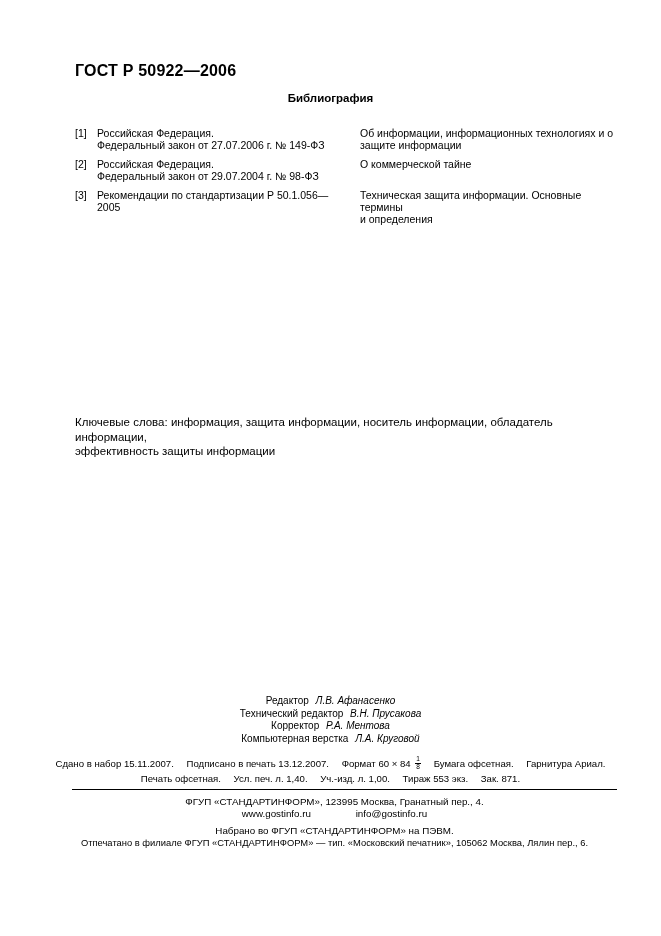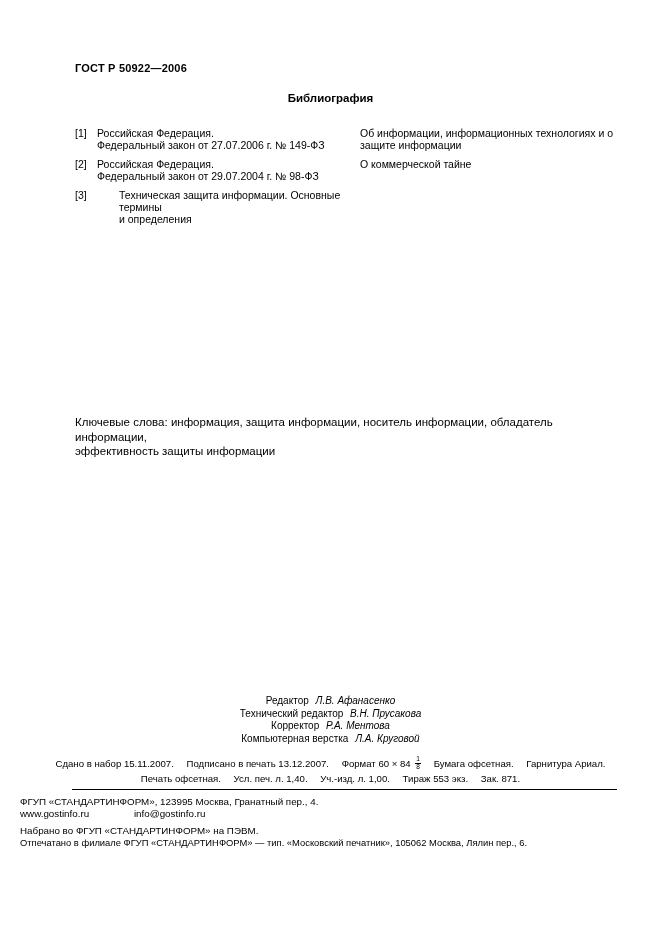--- a/index.html
+++ b/index.html
@@ -8,21 +8,21 @@
     width: 661px; height: 936px;
     position: relative;
     font-family: "Liberation Sans", sans-serif;
     color: #000;
     overflow: hidden;
   }
   .page { position: absolute; inset: 0; background: #fff; }
 
   .doc-number {
     position: absolute; left: 75px; top: 62px;
-    font-size: 11px; font-weight: bold; letter-spacing: 0.2px;
+    font-size: 16px; font-weight: bold; letter-spacing: 0.2px;
   }
   .section-title {
     position: absolute; left: 0; right: 0; top: 92px;
     text-align: center; font-size: 11.5px; font-weight: bold;
   }
 
   .biblio {
     position: absolute; left: 75px; top: 128px; width: 539px;
     font-size: 10.5px; line-height: 11.6px;
   }
@@ -63,22 +63,22 @@
   }
   .frac .num { border-bottom: 1px solid #000; padding: 0 1px; display: block; }
   .frac .den { display: block; }
 
   .rule {
     position: absolute; left: 72px; top: 789px; width: 545px;
     border-top: 1px solid #000;
   }
 
   .publisher {
-    position: absolute; left: 0; right: 0; top: 795px;
-    font-size: 9.8px; line-height: 10.5px;
+    position: absolute; left: 8px; right: 0; top: 795px;
+    text-align: center; font-size: 9.8px; line-height: 10.5px;
   }
   .pub-line { margin-bottom: 0; padding: 0 20px; }
   .pub-line-1 { margin-top: 2px; }
   .pub-line-contacts { margin-top: 1px; }
   .pub-email { margin-left: 42px; }
   .pub-line-3 { margin-top: 7px; }
   .pub-line-4 { margin-top: 1px; font-size: 9.4px; }
 </style>
 </head>
 <body>
@@ -98,20 +98,21 @@
 защите информации</div>
     </div>
     <div class="biblio-entry">
       <div class="biblio-ref">[2]</div>
       <div class="biblio-source">Российская Федерация.
 Федеральный закон от 29.07.2004 г. № 98-ФЗ</div>
       <div class="biblio-desc">О коммерческой тайне</div>
     </div>
     <div class="biblio-entry">
       <div class="biblio-ref">[3]</div>
+      <div class="biblio-source">Рекомендации по стандартизации Р 50.1.056—2005</div>
       <div class="biblio-desc">Техническая защита информации. Основные термины
 и определения</div>
     </div>
   </div>
 
 
   <div class="keywords">Ключевые слова: информация, защита информации, носитель информации, обладатель информации,
 эффективность защиты информации</div>
 
   <div class="staff-block">

